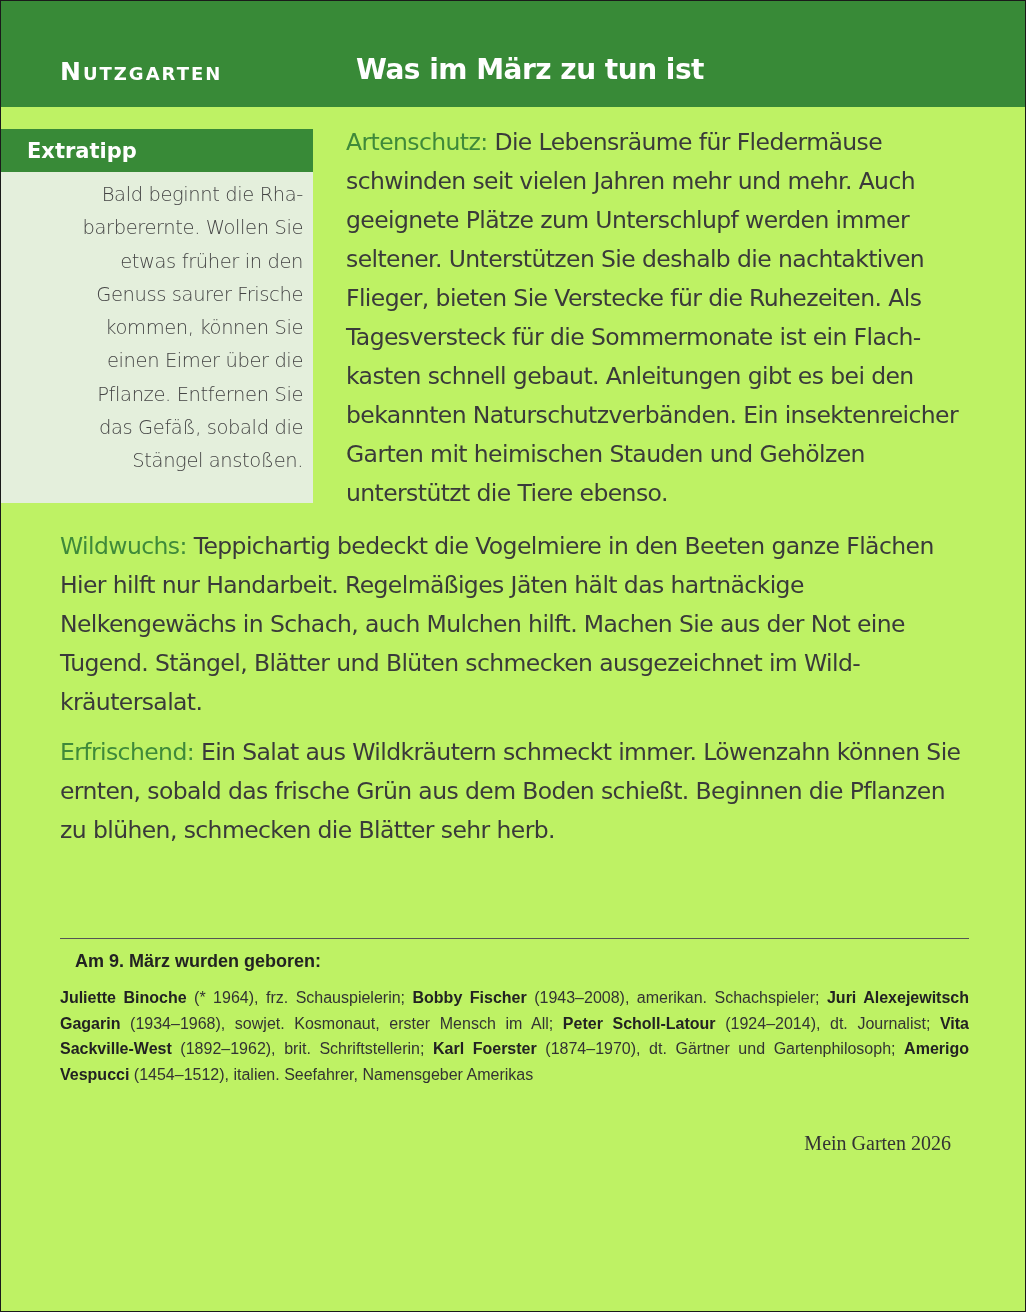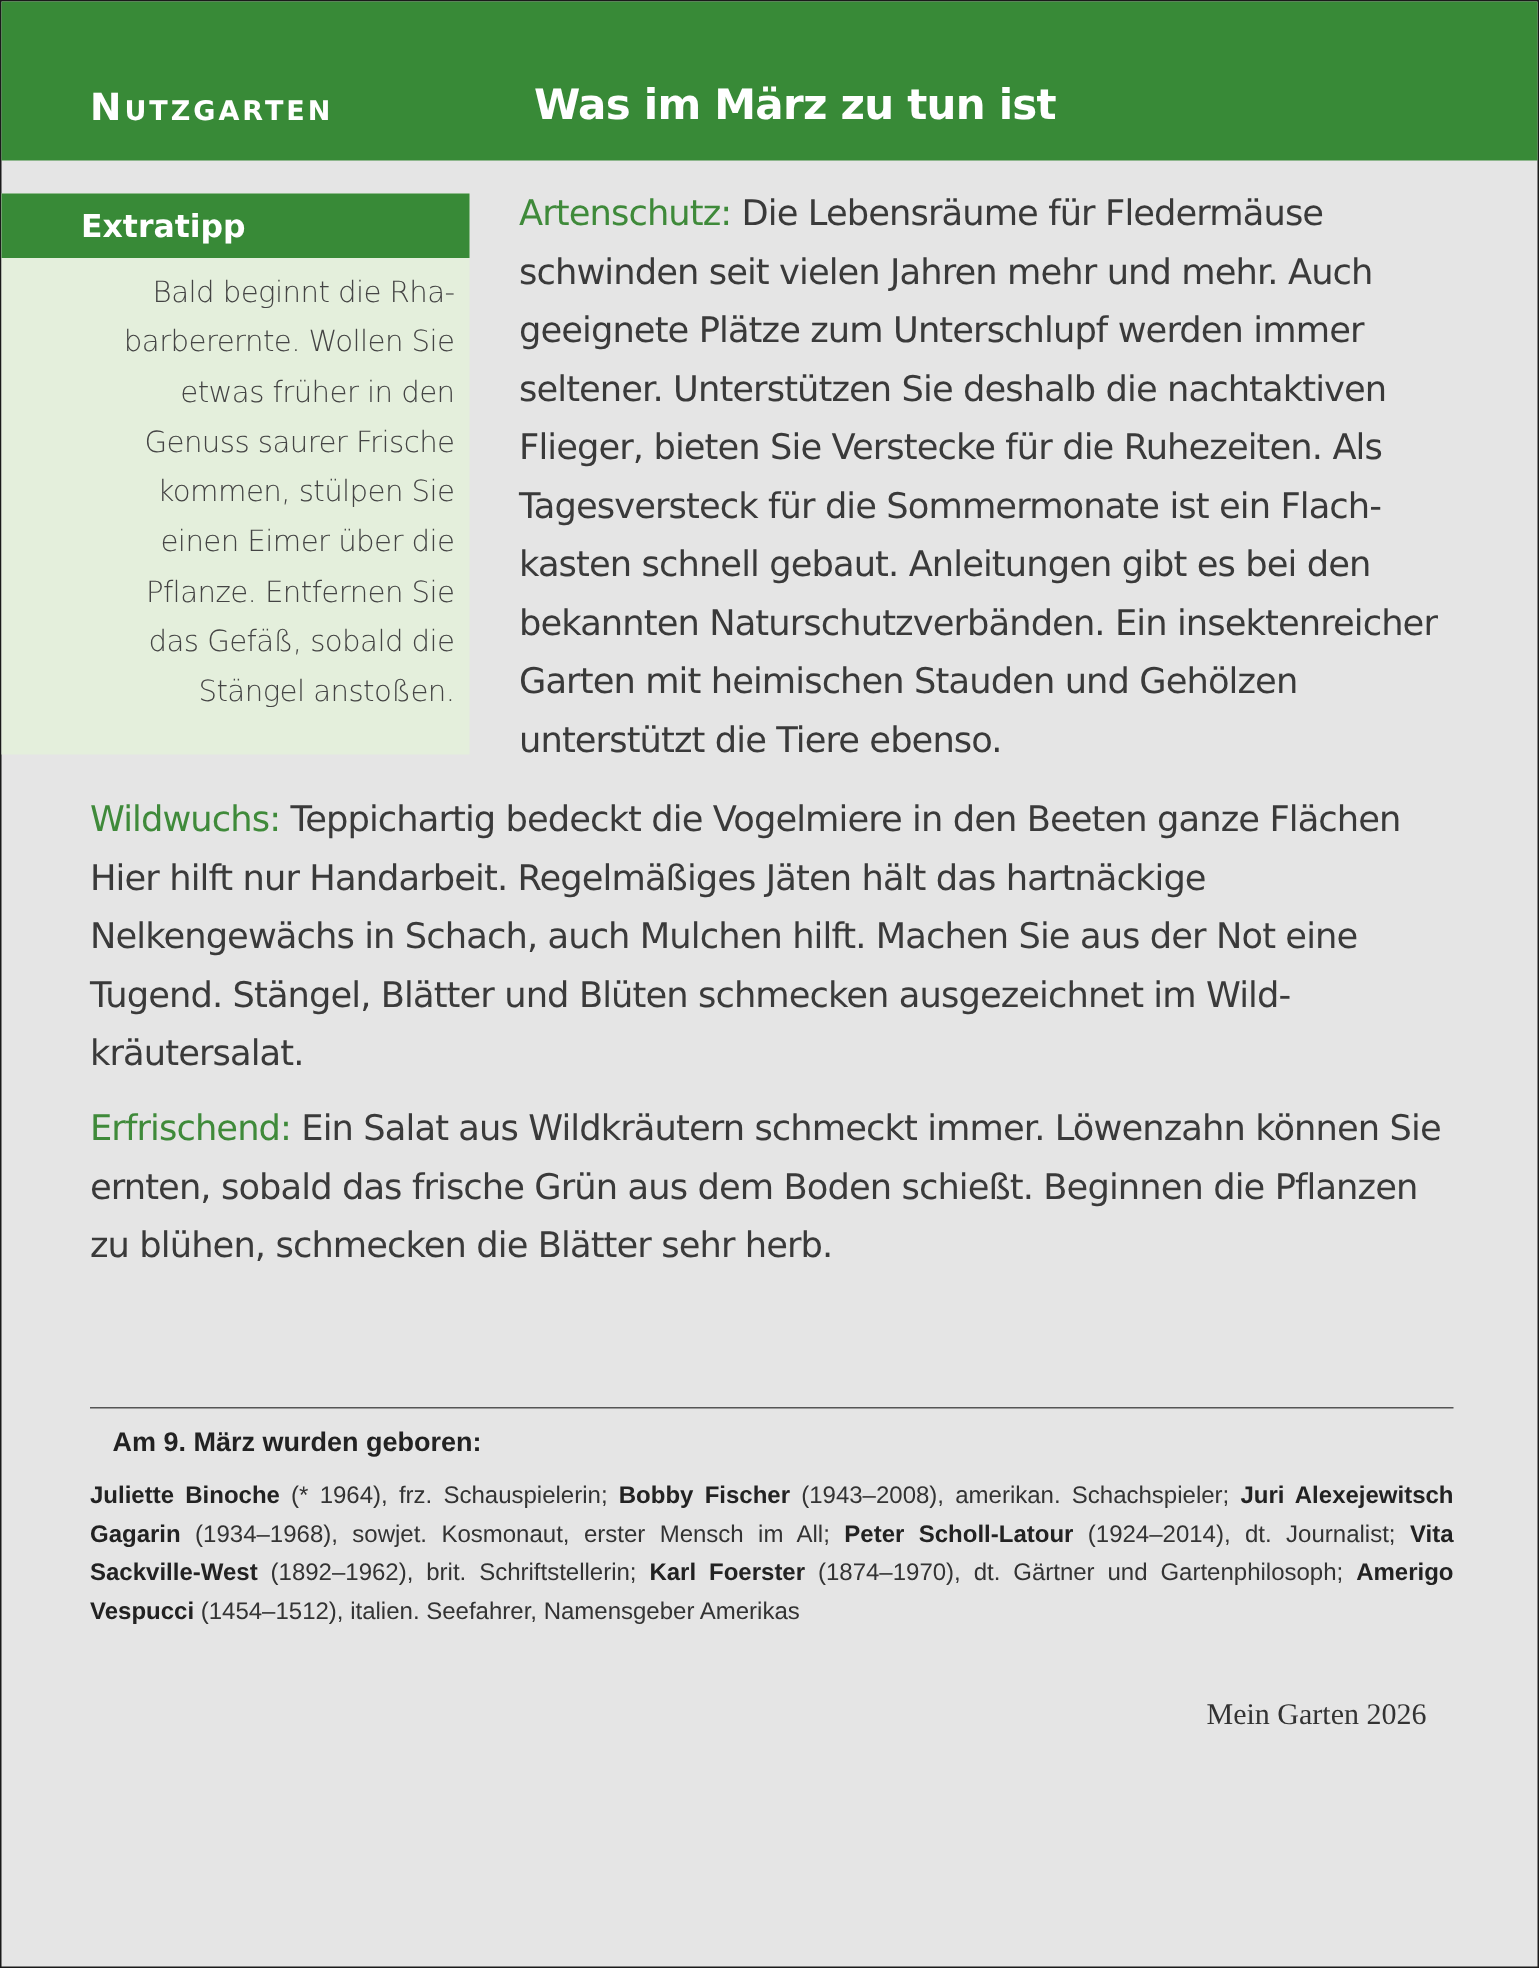--- a/index.html
+++ b/index.html
@@ -1,22 +1,22 @@
 <!DOCTYPE html>
 <html><head>
 <meta charset="utf-8">
 <style>
   html, body { margin: 0; padding: 0; }
   body { width: 1026px; height: 1312px; background: #ffffff; position: relative; overflow: hidden; }
-  .page { position: absolute; left: 0; top: 0; width: 1024px; height: 1310px; border: 1px solid #1a1a1a; background: #e5e5e5; }
+  .page { position: absolute; left: 0; top: 0; width: 1024px; height: 1310px; border: 1px solid #1a1a1a; background: #bef264; }
   .header { position: absolute; left: 0; top: 0; width: 1024px; height: 106px; background: #388a37; }
   .header-section { position: absolute; left: 59px; top: 56px; color: #fff; font-family: "DejaVu Sans", sans-serif; font-weight: bold; font-size: 25px; letter-spacing: 2px; font-variant: small-caps; }
   .header-title { position: absolute; left: 345px; top: 52px; color: #fff; font-family: "DejaVu Sans", sans-serif; font-weight: bold; font-size: 28px; letter-spacing: -0.5px; margin-left: 10px; }
   .tip-box { position: absolute; left: 0; top: 128px; width: 312px; height: 374px; background: #e4efdc; }
-  .tip-head { height: 43px; background: #388a37; color: #fff; font-family: "DejaVu Sans", sans-serif; font-weight: bold; font-size: 21px; padding-left: 53px; line-height: 45px; }
+  .tip-head { height: 43px; background: #388a37; color: #fff; font-family: "DejaVu Sans", sans-serif; font-weight: bold; font-size: 21px; padding-left: 26px; line-height: 45px; }
   .tip-body { padding: 6px 10px 0 59px; font-family: "DejaVu Sans", sans-serif; font-size: 19.5px; line-height: 33.3px; color: #444; font-weight: 300; letter-spacing: -0.4px; text-align: right; }
   .para { position: absolute; font-family: "DejaVu Sans", sans-serif; font-size: 23.5px; line-height: 39px; color: #3a3a3a; letter-spacing: -0.6px; }
   .para .lead { color: #3f8a3a; }
   .p1 { left: 345px; top: 122px; width: 625px; }
   .p2 { left: 59px; top: 526px; width: 915px; }
   .p3 { left: 59px; top: 732px; width: 915px; }
   .divider { position: absolute; left: 59px; top: 937px; width: 909px; height: 1px; background: #555; }
   .births-title { position: absolute; left: 74px; top: 950px; font-family: "Liberation Sans", sans-serif; font-weight: bold; font-size: 18px; color: #222; }
   .births-body { position: absolute; left: 59px; top: 984px; width: 909px; font-family: "Liberation Sans", sans-serif; font-size: 16px; line-height: 25.5px; color: #333; text-align: justify; }
   .births-body b { color: #222; }
@@ -31,21 +31,21 @@
     <div class="header-title">Was im März zu tun ist</div>
   </div>
 
   <div class="tip-box">
     <div class="tip-head">Extratipp</div>
     <div class="tip-body">
       <div>Bald beginnt die Rha-</div>
       <div>barberernte. Wollen Sie</div>
       <div>etwas früher in den</div>
       <div>Genuss saurer Frische</div>
-      <div>kommen, stülpen Sie</div>
+      <div>kommen, können Sie</div>
       <div>einen Eimer über die</div>
       <div>Pflanze. Entfernen Sie</div>
       <div>das Gefäß, sobald die</div>
       <div>Stängel anstoßen.</div>
     </div>
   </div>
 
   <div class="para p1">
     <span class="lead">Artenschutz:</span><span> Die Lebensräume für Fledermäuse schwinden seit vielen Jahren mehr und mehr. Auch geeignete Plätze zum Unterschlupf werden immer seltener. Unterstützen Sie deshalb die nachtaktiven Flieger, bieten Sie Verstecke für die Ruhezeiten. Als Tagesversteck für die Sommermonate ist ein Flach­kasten schnell gebaut. Anleitungen gibt es bei den bekannten Naturschutzverbänden. Ein insektenrei­cher Garten mit heimischen Stauden und Gehölzen unterstützt die Tiere ebenso.</span>
   </div>

